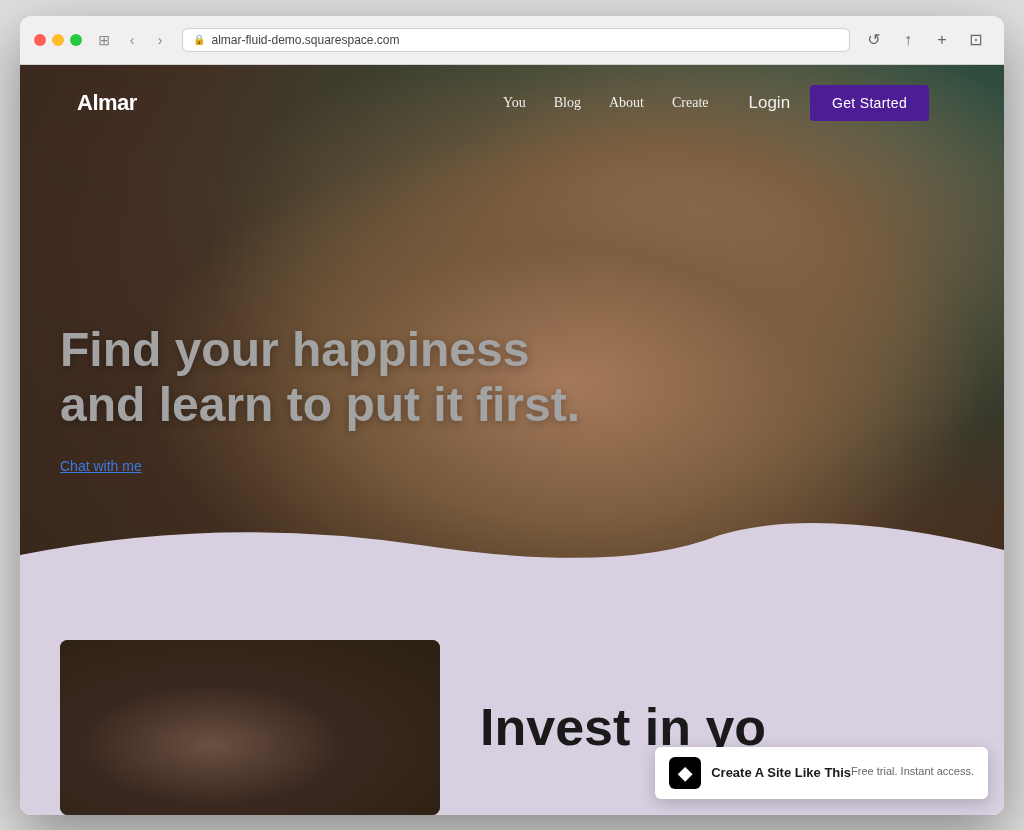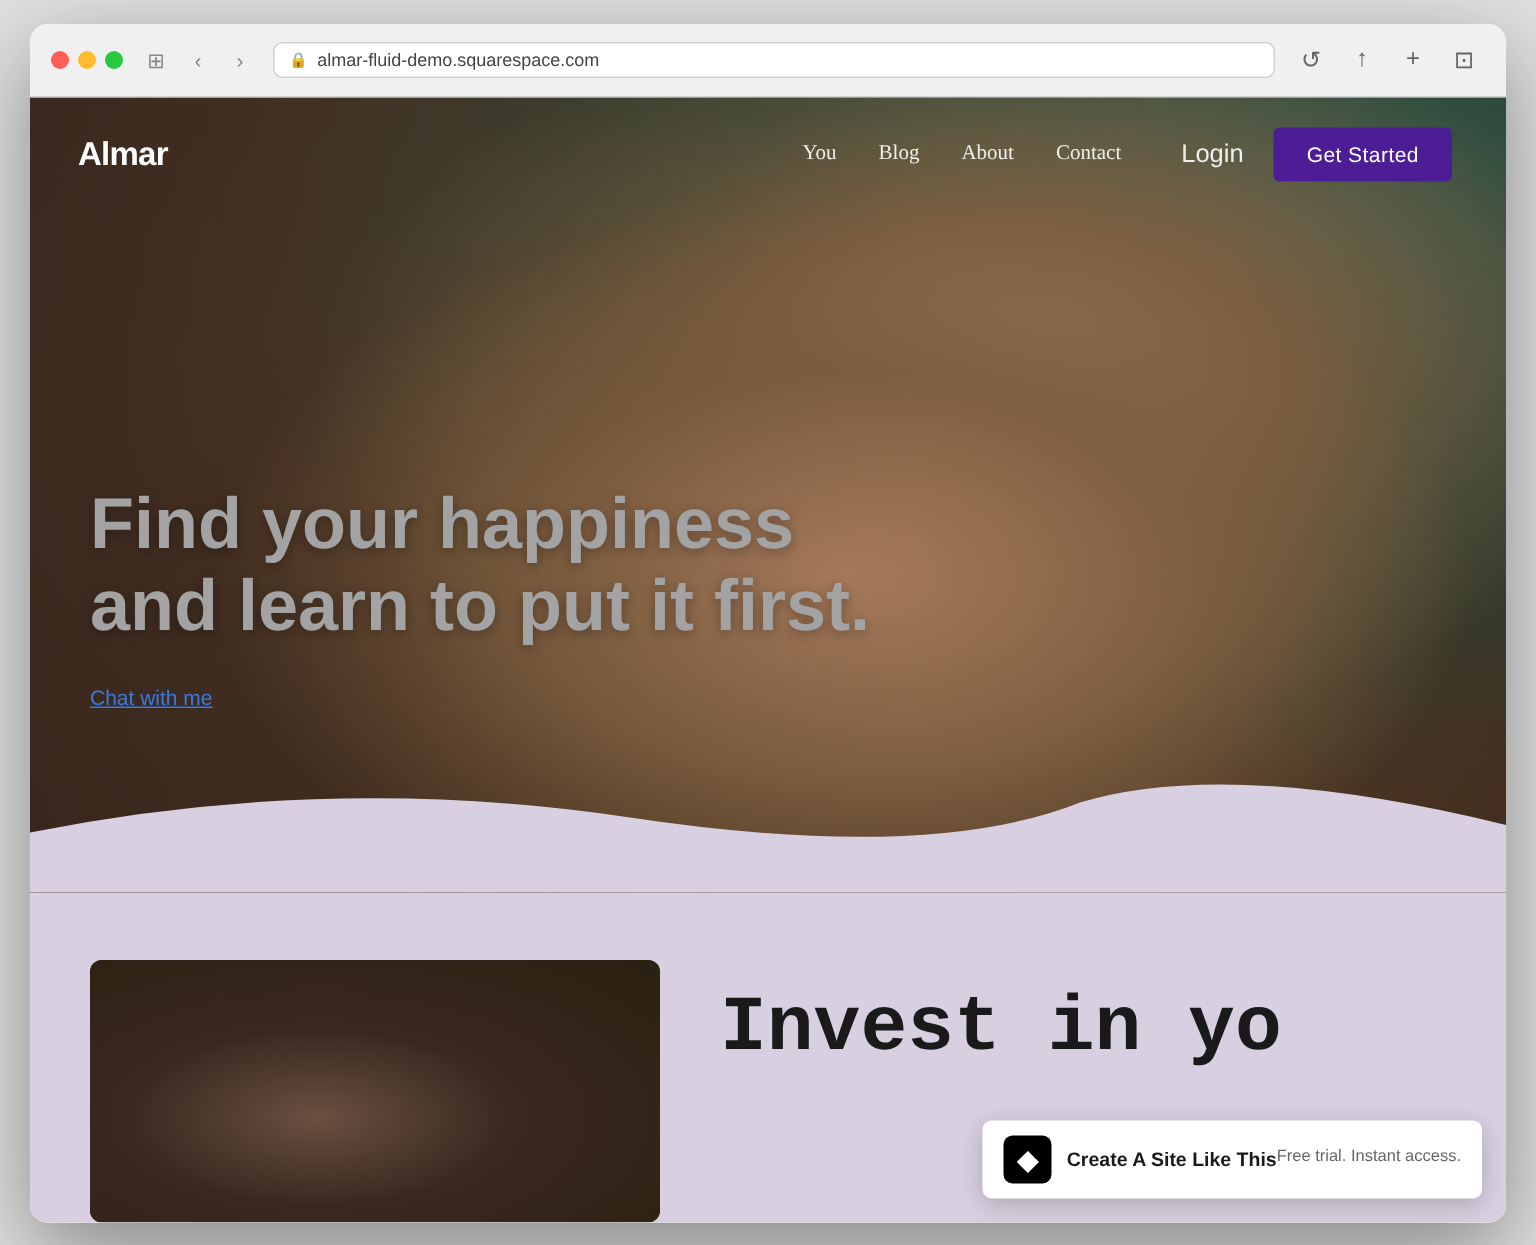--- a/index.html
+++ b/index.html
@@ -156,22 +156,22 @@
       background:
         radial-gradient(ellipse at 55% 60%, #b08060 0%, #806040 30%, transparent 55%),
         linear-gradient(to bottom, rgba(20,15,10,0.2) 0%, rgba(40,30,20,0.4) 100%);
     }
 
     
     .site-nav {
       position: absolute;
       top: 0;
       left: 0;
-      right: 4px;
-      padding: 20px 32px;
+      right: 18px;
+      padding: 20px 57px;
       display: flex;
       align-items: center;
       z-index: 20;
     }
 
     .site-logo {
       color: #fff;
       font-size: 22px;
       font-weight: 600;
       letter-spacing: -0.5px;
@@ -244,24 +244,23 @@
       background: #d8cfe0;
       padding: 40px 0 0 0;
       position: relative;
       min-height: 220px;
       display: flex;
       align-items: flex-end;
     }
 
     .lavender-content {
       display: flex;
-      align-items: flex-start;
+      align-items: center;
       width: 100%;
       padding: 0 40px;
-      font-family: Liberation Mono, monospace;
     }
 
     .invest-card {
       width: 380px;
       height: 175px;
       border-radius: 8px;
       overflow: hidden;
       background: linear-gradient(135deg, #2a2520 0%, #3a3028 50%, #4a4030 100%);
       flex-shrink: 0;
       position: relative;
@@ -376,21 +375,21 @@
       <div class="hero-photo"></div>
       <div class="hero-image"></div>
 
       <nav class="site-nav">
         <div class="site-logo">Almar</div>
 
         <div class="nav-links">
           <a class="nav-link">You</a>
           <a class="nav-link">Blog</a>
           <a class="nav-link">About</a>
-          <a class="nav-link">Contact</a>
+          <a class="nav-link">Create</a>
         </div>
 
         <span class="nav-login">Login</span>
         <button class="nav-cta">Get Started</button>
       </nav>
 
       <div class="hero-content">
         <h1 class="hero-headline">
           <span>Find your happiness</span><br>
           <span>and learn to put it first.</span>

